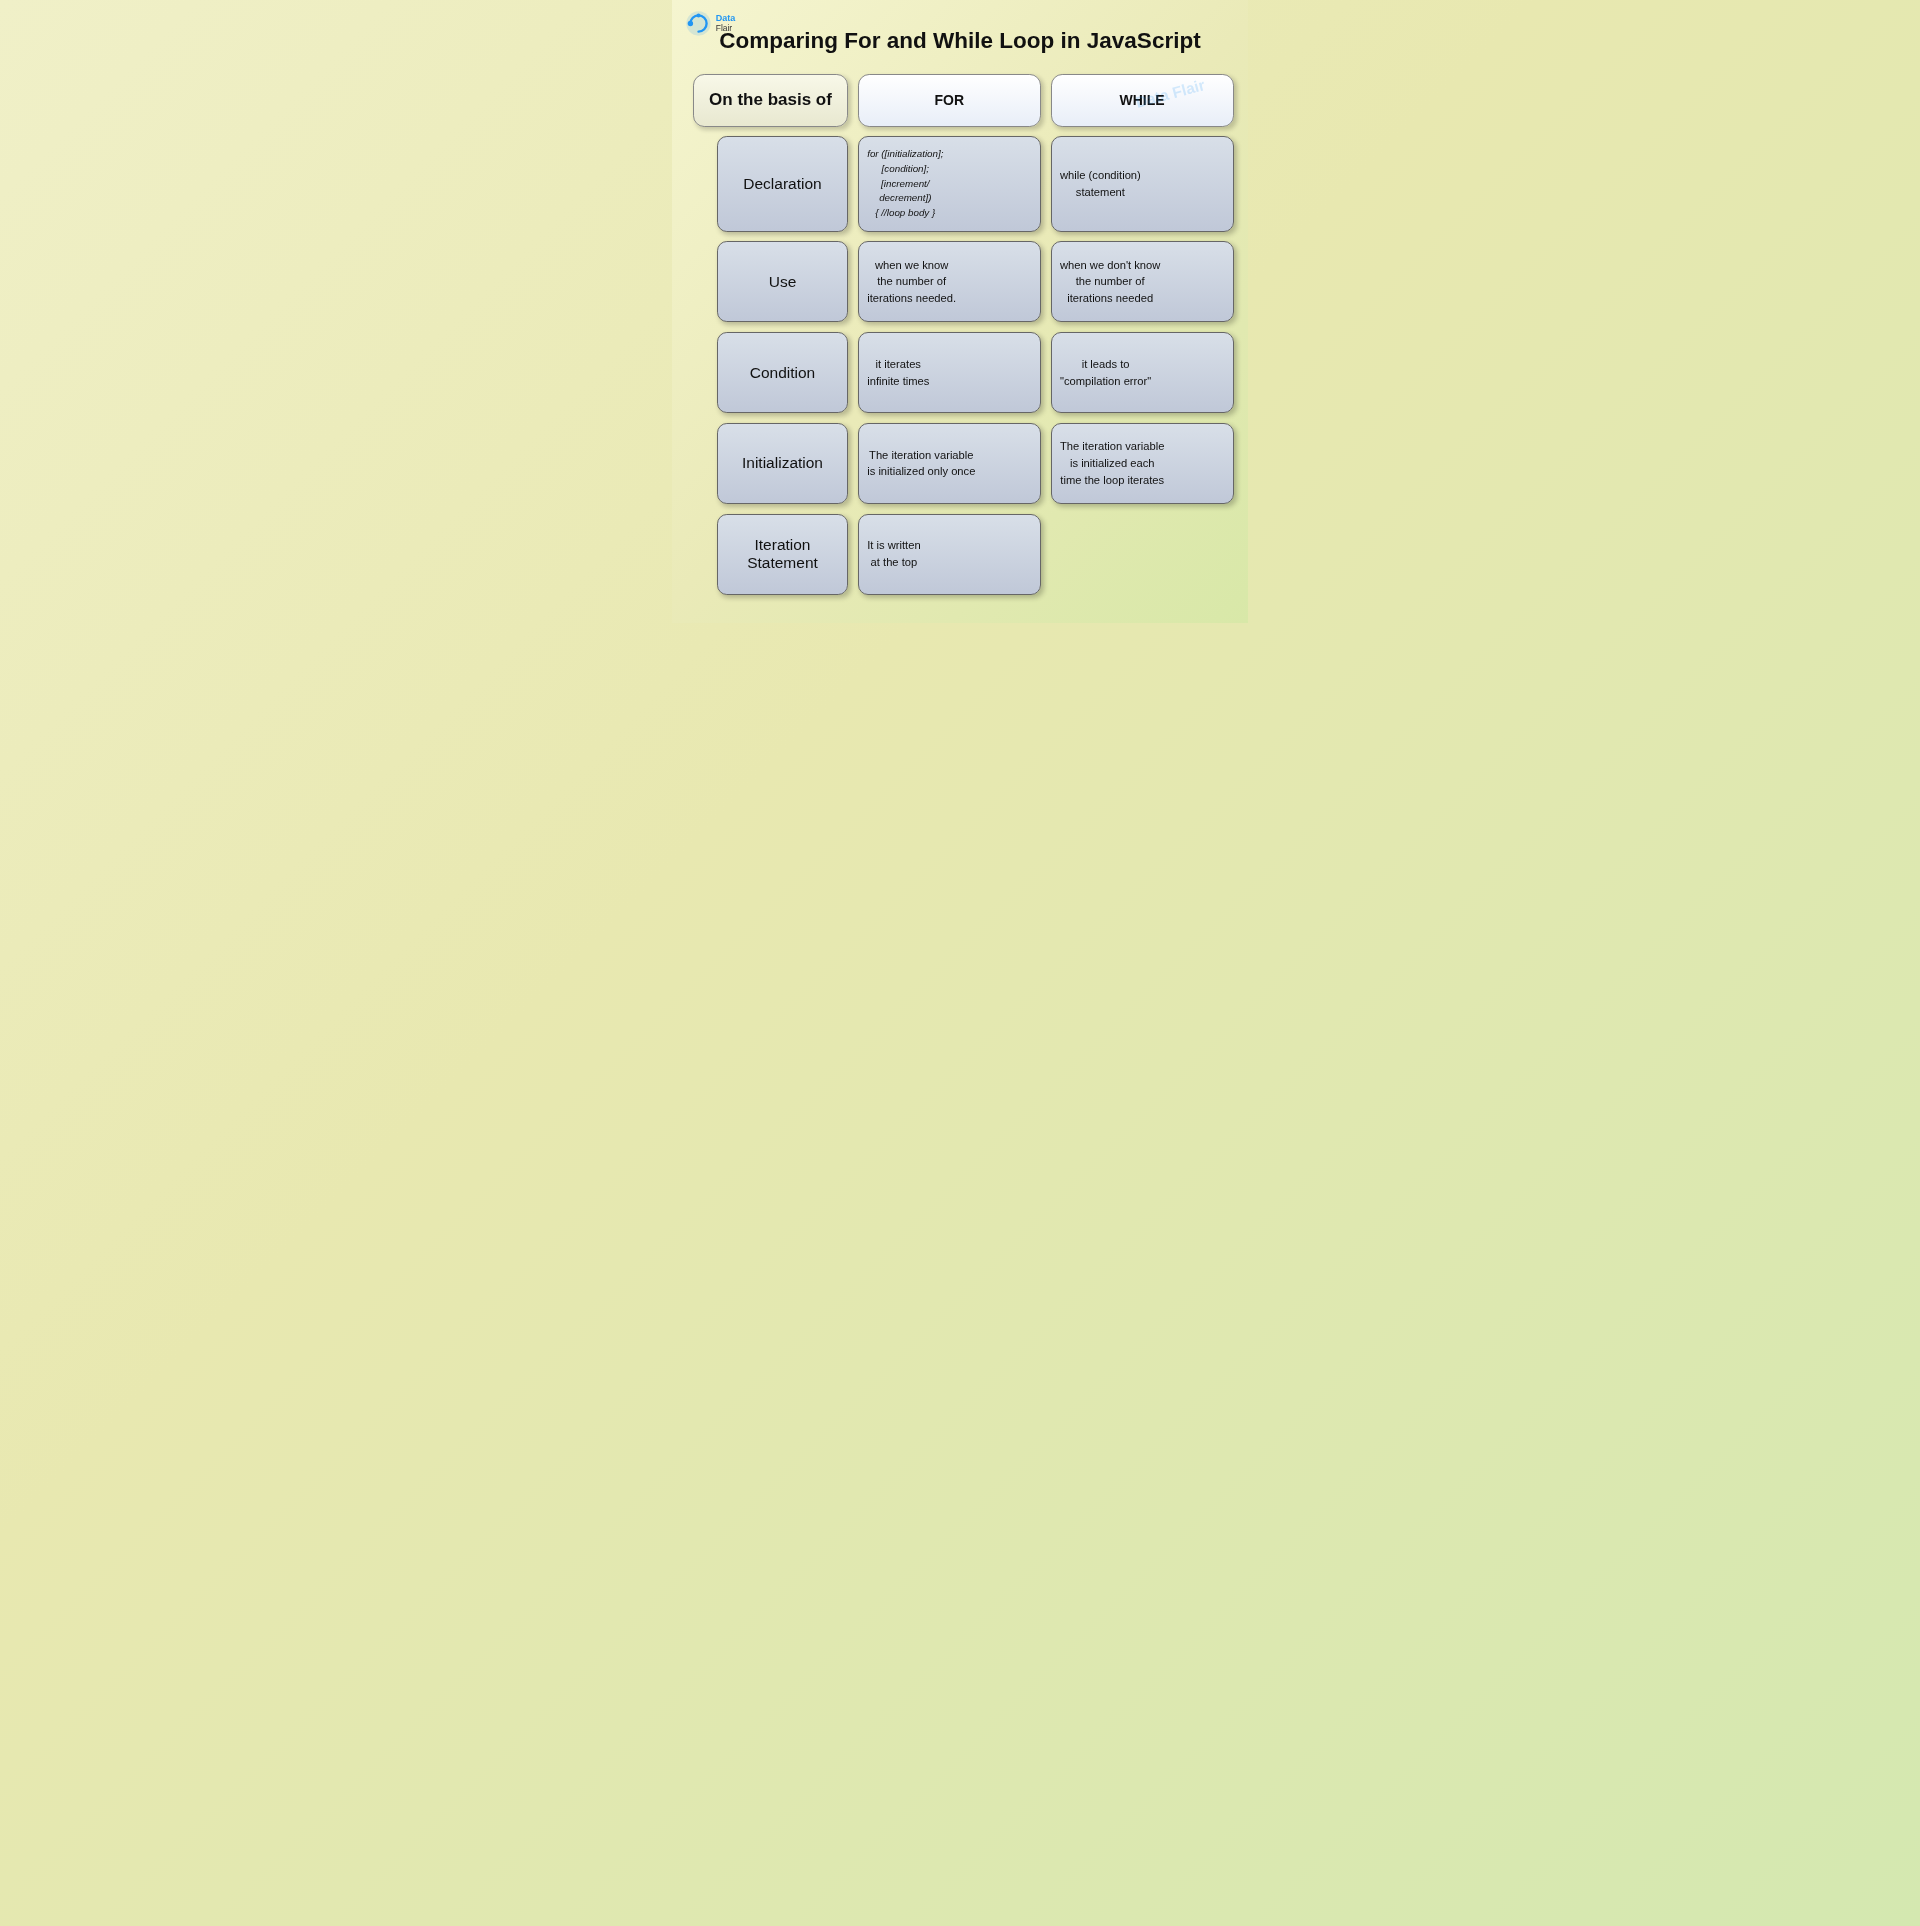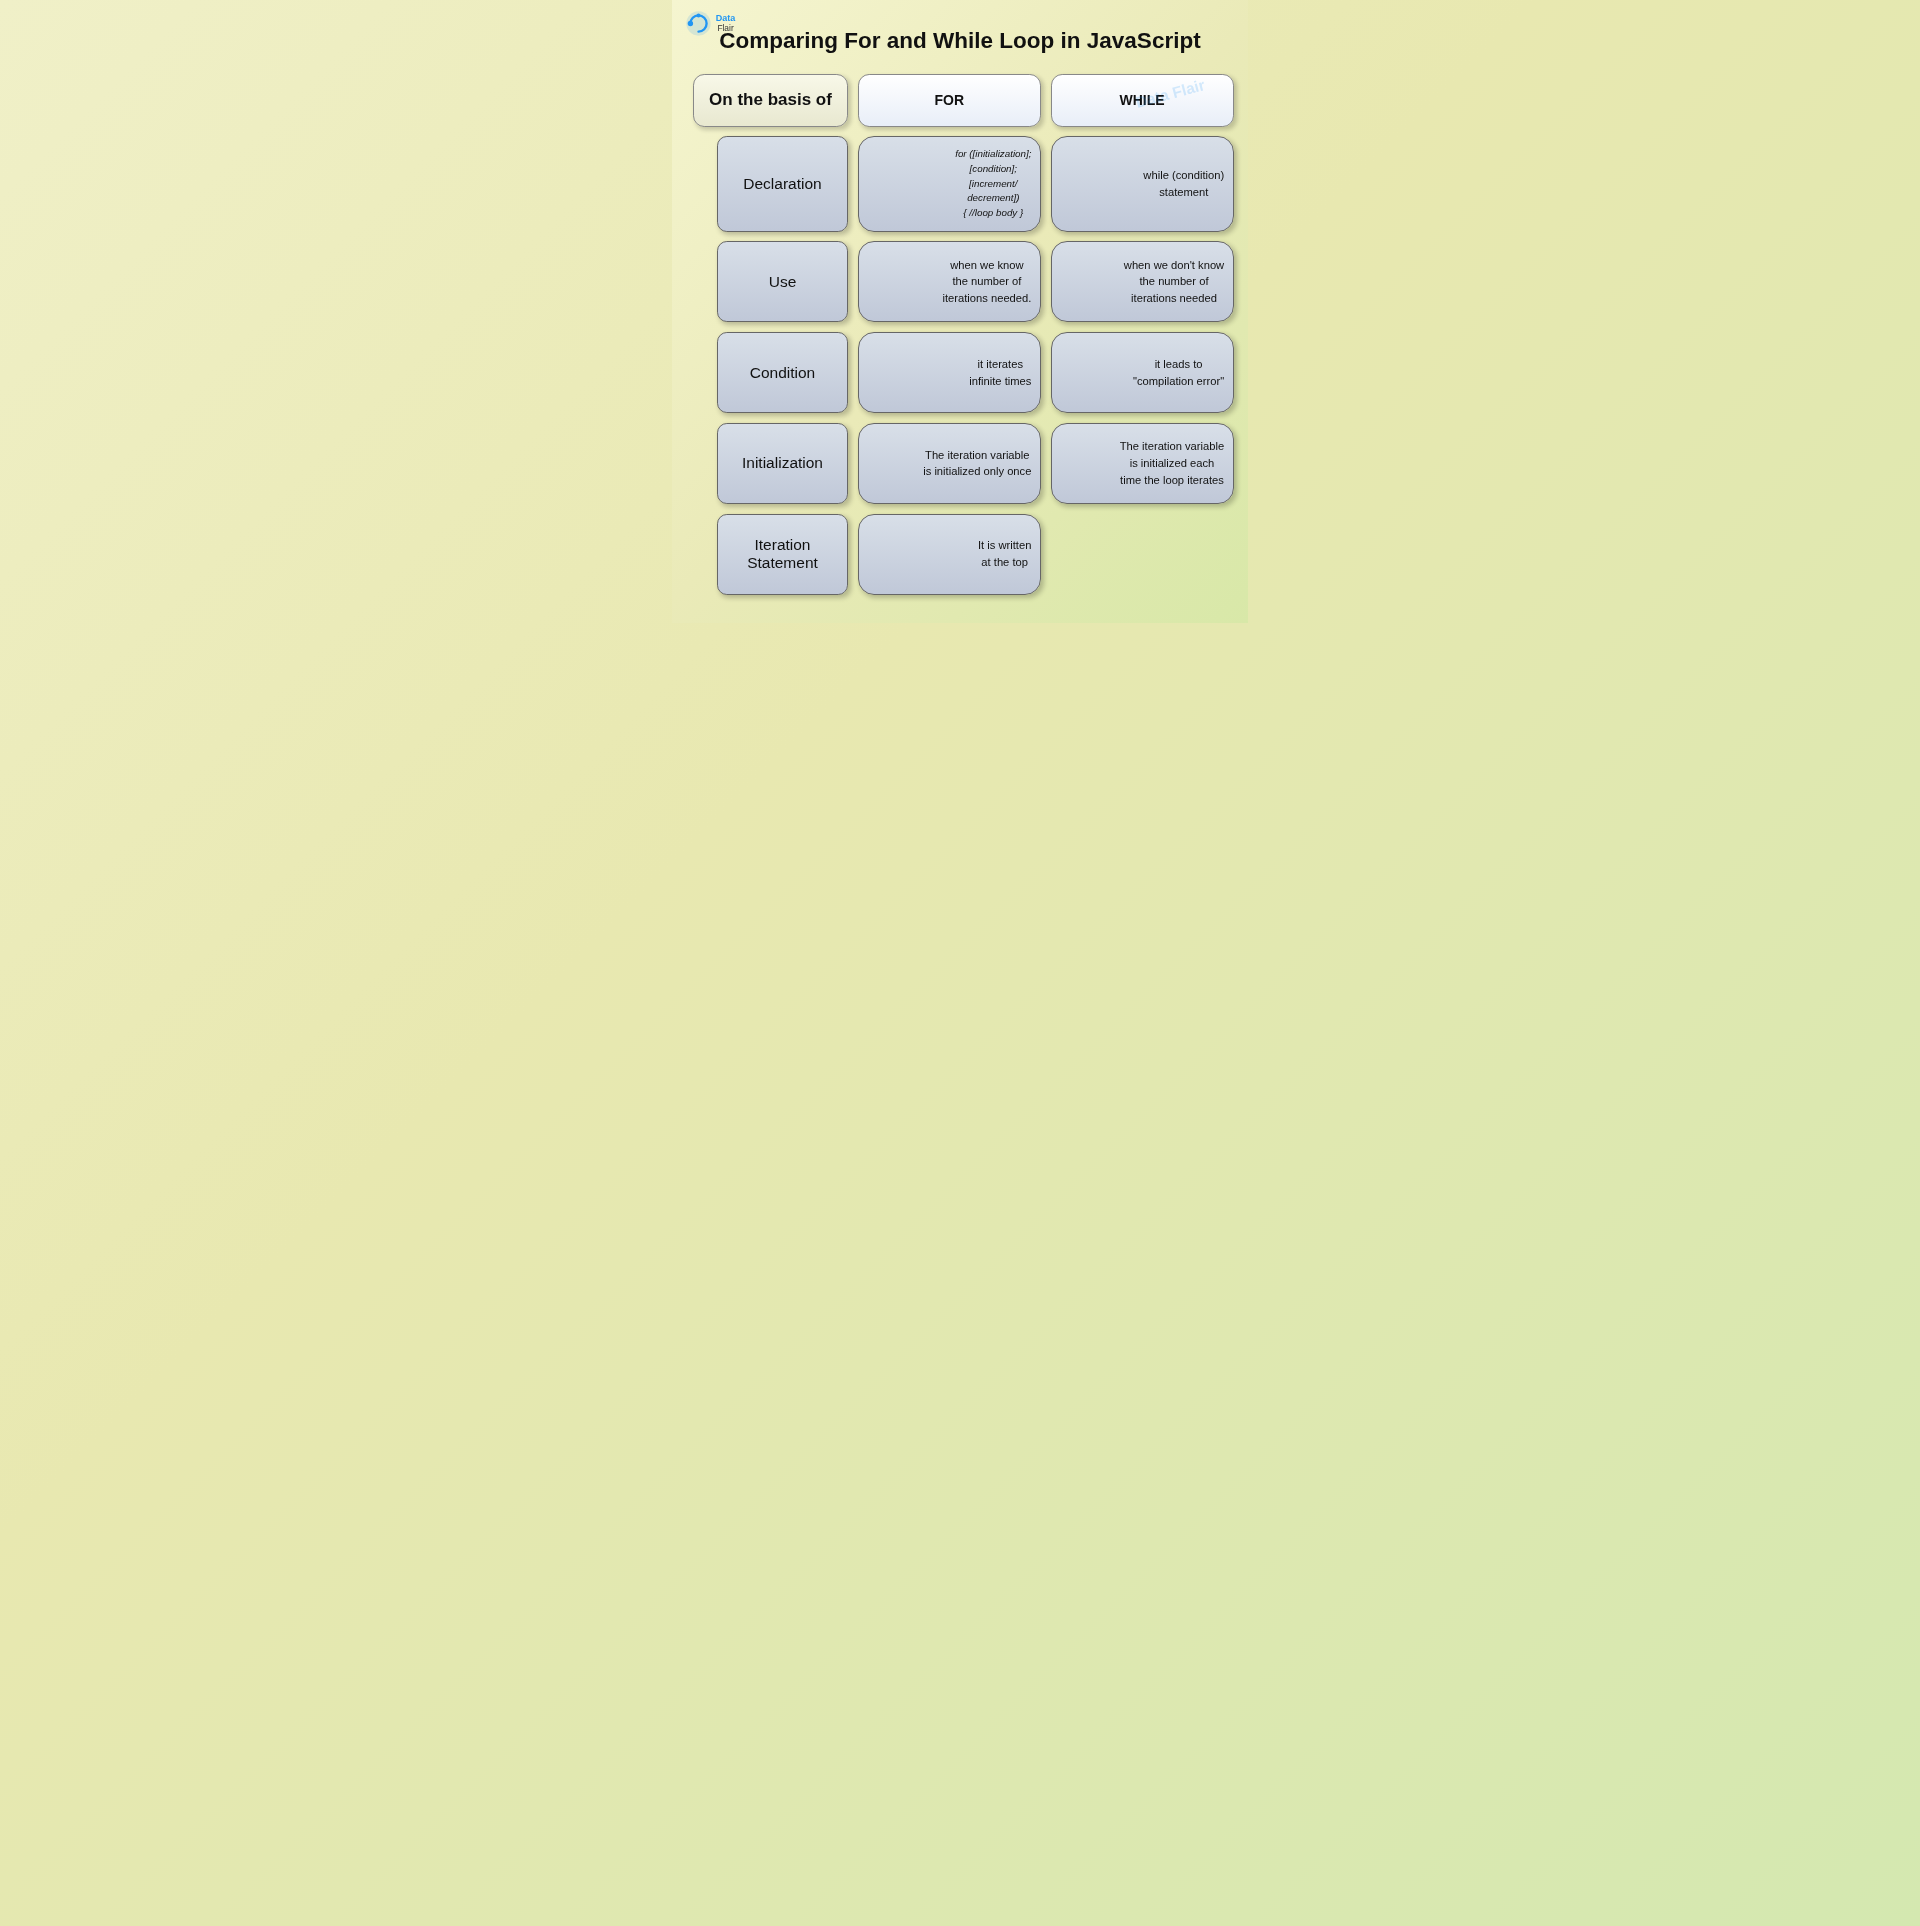--- a/index.html
+++ b/index.html
@@ -21,21 +21,20 @@
       position: relative;
     }
 
     .logo {
       position: absolute;
       top: 9.8px;
       left: 12.6px;
       display: flex;
       align-items: center;
       gap: 4.2px;
-      text-align: center;
     }
 
     .logo-icon {
       width: 27px;
       height: 27px;
     }
 
     .logo-text {
       display: flex;
       flex-direction: column;
@@ -130,24 +129,24 @@
       color: #111;
       min-height: 81px;
       box-shadow: 2.8px 2.8px 5.6px rgba(0,0,0,0.22);
       text-align: center;
       margin-left: 24px;
     }
 
     .data-cell {
       background: linear-gradient(180deg, #d8dfe8 0%, #c0c8d8 100%);
       border: 1.8px solid #666;
-      border-radius: 16px;
-      display: flex;
-      align-items: center;
-      justify-content: flex-end;
+      border-radius: 10px;
+      display: flex;
+      align-items: center;
+      justify-content: flex-start;
       padding: 9.8px 8.4px;
       font-size: 11.2px;
       font-weight: 400;
       color: #111;
       min-height: 81px;
       box-shadow: 2.8px 2.8px 5.6px rgba(0,0,0,0.22);
       text-align: center;
       line-height: 1.5;
     }
 

